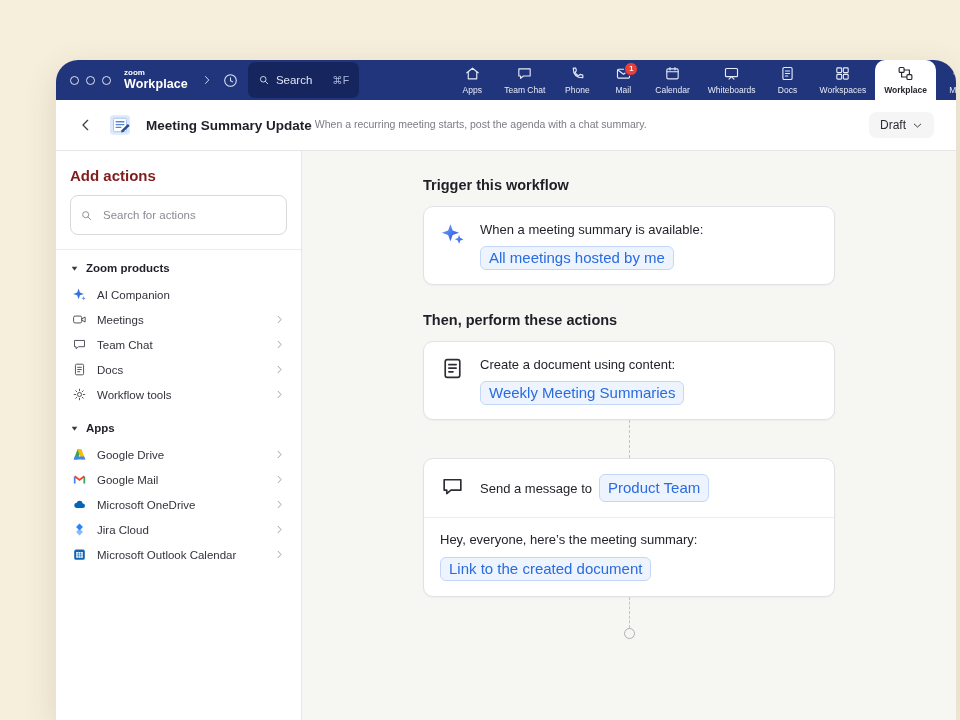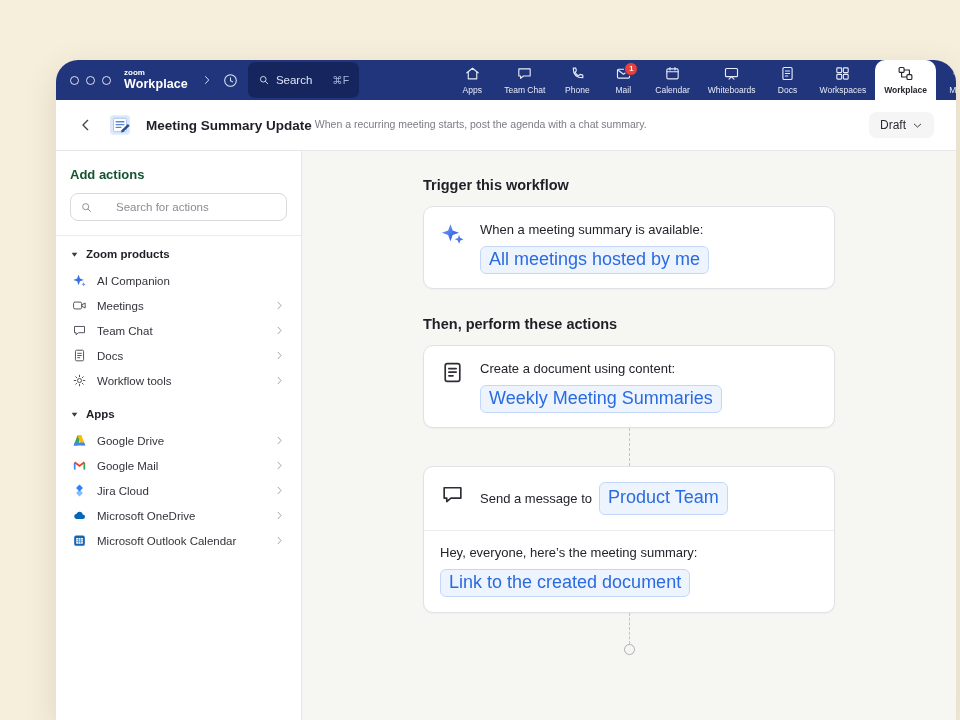--- a/index.html
+++ b/index.html
@@ -64,24 +64,24 @@
   }
 
   
   .appbody { flex: 1; display: flex; min-height: 0; }
 
   
   .sidebar {
     width: 246px; min-width: 246px; background: #fff; border-right: 1px solid #e7e7ea;
     padding: 16px 14px 0; overflow: hidden;
   }
-  .sb-heading { font-size: 13px; font-weight: 700; color: #14532d; margin-bottom: 11px; }
+  .sb-heading { font-size: 15px; font-weight: 700; color: #7f1d1d; margin-bottom: 11px; }
   .sb-search {
-    display: flex; align-items: center; gap: 23px; border: 1px solid #d8d8dd;
-    border-radius: 8px; height: 28px; padding: 0 9px; color: #8b8b94; margin-bottom: 14px;
+    display: flex; align-items: center; gap: 10px; border: 1px solid #d8d8dd;
+    border-radius: 8px; height: 40px; padding: 0 9px; color: #8b8b94; margin-bottom: 14px;
   }
   .sb-search input { border: none; outline: none; font-size: 11.5px; flex: 1; background: transparent; color: #33333c; font-family: inherit; }
   .sb-search input::placeholder { color: #8b8b94; }
   .sb-divider { height: 1px; background: #ececef; margin: 0 -14px 12px; }
   .sb-section-title { display: flex; align-items: center; gap: 7px; font-size: 11.5px; font-weight: 700; color: #1f1f28; margin: 2px 0 8px; cursor: pointer; }
   .sb-item {
     display: flex; align-items: center; gap: 10px; height: 25px;
     font-size: 11.5px; color: #33333c; cursor: pointer; padding: 0 2px;
   }
   .sb-item .sicon { width: 15px; height: 15px; color: #55565e; display: flex; }
@@ -97,21 +97,21 @@
   .card { background: #fff; border: 1px solid #e2e2e6; border-radius: 10px; box-shadow: 0 1px 2px rgba(20,20,40,.04); cursor: pointer; }
   .card-row { display: flex; gap: 15px; padding: 14px 16px; align-items: flex-start; }
   .card-row.center { align-items: flex-start; padding: 15px 16px; }
   .big-icon { width: 25px; height: 25px; flex: none; display: flex; }
   .big-icon svg { width: 25px; height: 25px; display: block; }
   .dark-icon { color: #2d2d36; }
   .card-text { font-size: 13px; color: #23232c; font-weight: 500; line-height: 1.4; }
   .chip {
     display: inline-block; margin-top: 7px; padding: 2px 8px 3px;
     background: #edf4fe; border: 1px solid #c3d8f8; border-radius: 6px;
-    color: #2a6bdf; font-size: 18px; font-weight: 500; cursor: pointer; white-space: nowrap;
+    color: #2a6bdf; font-size: 15px; font-weight: 500; cursor: pointer; white-space: nowrap;
   }
   .chip.inline { margin: 0 0 0 7px; }
   .connector { width: 0; border-left: 1.5px dashed #c2c2c8; height: 38px; margin: 0 auto; }
   .connector.short { height: 31px; }
   .card-divider { height: 1px; background: #ececf0; }
   .card-bottom { padding: 13px 16px 15px; }
   .card-bottom .msg-text { font-size: 13px; color: #23232c; line-height: 1.4; }
   .node-circle { width: 11px; height: 11px; border: 1.5px solid #aeaeb5; border-radius: 50%; margin: 0 auto; background: transparent; cursor: pointer; }
 </style>
 </head>
@@ -390,38 +390,38 @@
         <span>Google Mail</span>
         <span class="sb-chev">
             <svg width="11" height="11" viewBox="0 0 24 24">
               <path d="M9 5 L15.5 12 L9 19" fill="none" stroke="currentColor" stroke-width="2" stroke-linecap="round"></path>
             </svg>
           </span>
       </div>
       <div class="sb-item">
         <span class="sicon">
             <svg viewBox="0 0 24 24">
+              <path d="M7 17.5 H17.2 A3.6 3.6 0 0 0 17.2 10.3 A5.2 5.2 0 0 0 7.4 9 A4.3 4.3 0 0 0 7 17.5 Z" fill="#0364b8"></path>
+            </svg>
+          </span>
+        <span>Microsoft OneDrive</span>
+        <span class="sb-chev">
+            <svg width="11" height="11" viewBox="0 0 24 24">
+              <path d="M9 5 L15.5 12 L9 19" fill="none" stroke="currentColor" stroke-width="2" stroke-linecap="round"></path>
+            </svg>
+          </span>
+      </div>
+      <div class="sb-item">
+        <span class="sicon">
+            <svg viewBox="0 0 24 24">
               <path d="M12 2.5 L17.5 8 L12 13.5 L6.5 8 Z" fill="#2684ff"></path>
               <path d="M12 10.5 L17.5 16 L12 21.5 L6.5 16 Z" fill="#2684ff" opacity="0.55"></path>
             </svg>
           </span>
         <span>Jira Cloud</span>
-        <span class="sb-chev">
-            <svg width="11" height="11" viewBox="0 0 24 24">
-              <path d="M9 5 L15.5 12 L9 19" fill="none" stroke="currentColor" stroke-width="2" stroke-linecap="round"></path>
-            </svg>
-          </span>
-      </div>
-      <div class="sb-item">
-        <span class="sicon">
-            <svg viewBox="0 0 24 24">
-              <path d="M7 17.5 H17.2 A3.6 3.6 0 0 0 17.2 10.3 A5.2 5.2 0 0 0 7.4 9 A4.3 4.3 0 0 0 7 17.5 Z" fill="#0364b8"></path>
-            </svg>
-          </span>
-        <span>Microsoft OneDrive</span>
         <span class="sb-chev">
             <svg width="11" height="11" viewBox="0 0 24 24">
               <path d="M9 5 L15.5 12 L9 19" fill="none" stroke="currentColor" stroke-width="2" stroke-linecap="round"></path>
             </svg>
           </span>
       </div>
       <div class="sb-item">
         <span class="sicon">
             <svg viewBox="0 0 24 24">
               <rect x="3.5" y="4" width="17" height="16.5" rx="3" fill="#1066b5"></rect>

